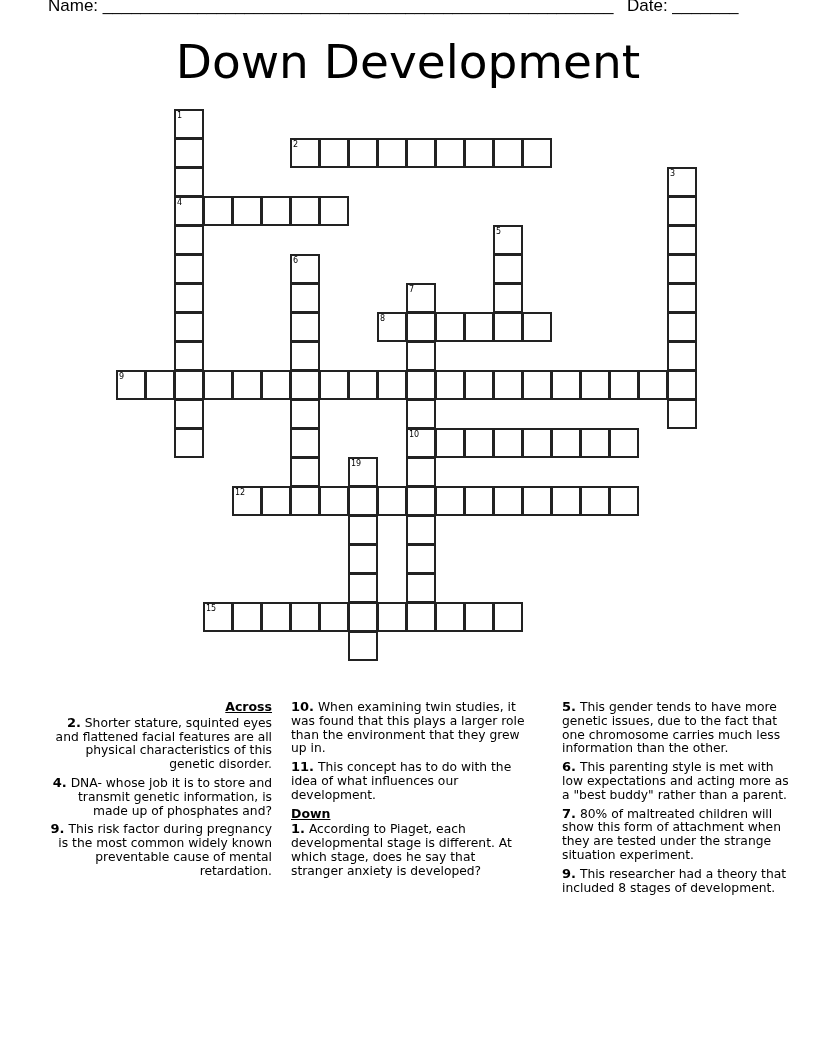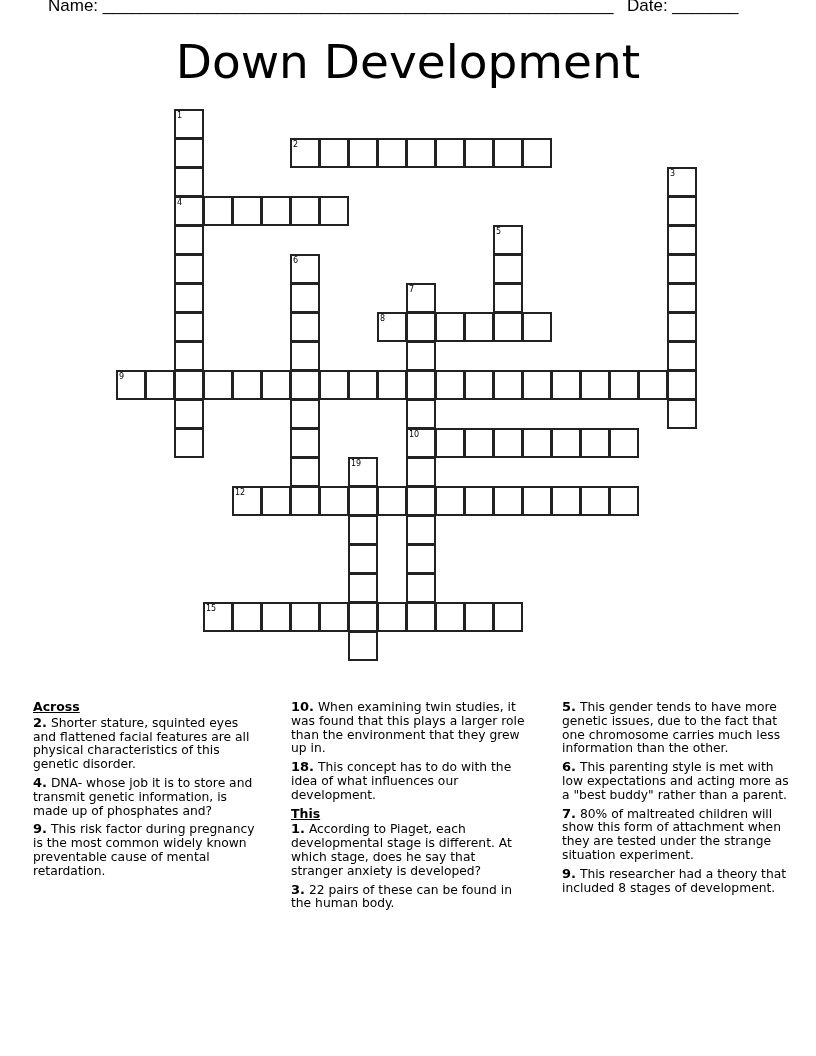--- a/index.html
+++ b/index.html
@@ -157,37 +157,36 @@
     <div class="cell" style="left: 233px; top: 603px; width: 30px; height: 30px;"></div>
     <div class="cell" style="left: 262px; top: 603px; width: 30px; height: 30px;"></div>
     <div class="cell" style="left: 291px; top: 603px; width: 30px; height: 30px;"></div>
     <div class="cell" style="left: 320px; top: 603px; width: 30px; height: 30px;"></div>
     <div class="cell" style="left: 378px; top: 603px; width: 30px; height: 30px;"></div>
     <div class="cell" style="left: 436px; top: 603px; width: 30px; height: 30px;"></div>
     <div class="cell" style="left: 465px; top: 603px; width: 30px; height: 30px;"></div>
     <div class="cell" style="left: 494px; top: 603px; width: 30px; height: 30px;"></div>
   </div>
 
-<div class="col" style="left:33px; width:232px;">
+<div class="col" style="left:40px; width:232px;text-align:right;">
   <h3>Across</h3>
   <div id="c1">
       <div class="clue"><b>2.</b> Shorter stature, squinted eyes and flattened facial features are all physical characteristics of this genetic disorder.</div>
       <div class="clue"><b>4.</b> DNA- whose job it is to store and transmit genetic information, is made up of phosphates and?</div>
       <div class="clue"><b>9.</b> This risk factor during pregnancy is the most common widely known preventable cause of mental retardation.</div>
     </div>
 </div>
 <div class="col" style="left:291px; width:236px;">
   <div id="c2a">
       <div class="clue"><b>10.</b> When examining twin studies, it was found that this plays a larger role than the environment that they grew up in.</div>
-      <div class="clue"><b>18.</b> This concept has to do with the idea of what influences our development.</div>
+      <div class="clue"><b>11.</b> This concept has to do with the idea of what influences our development.</div>
     </div>
-  <h3>This</h3>
+  <h3>Down</h3>
   <div id="c2d">
       <div class="clue"><b>1.</b> According to Piaget, each developmental stage is different. At which stage, does he say that stranger anxiety is developed?</div>
-      <div class="clue"><b>3.</b> 22 pairs of these can be found in the human body.</div>
     </div>
 </div>
 <div class="col" style="left:562px; width:236px;">
   <div id="c3">
       <div class="clue"><b>5.</b> This gender tends to have more genetic issues, due to the fact that one chromosome carries much less information than the other.</div>
       <div class="clue"><b>6.</b> This parenting style is met with low expectations and acting more as a "best buddy" rather than a parent.</div>
       <div class="clue"><b>7.</b> 80% of maltreated children will show this form of attachment when they are tested under the strange situation experiment.</div>
       <div class="clue"><b>9.</b> This researcher had a theory that included 8 stages of development.</div>
     </div>
 </div>

